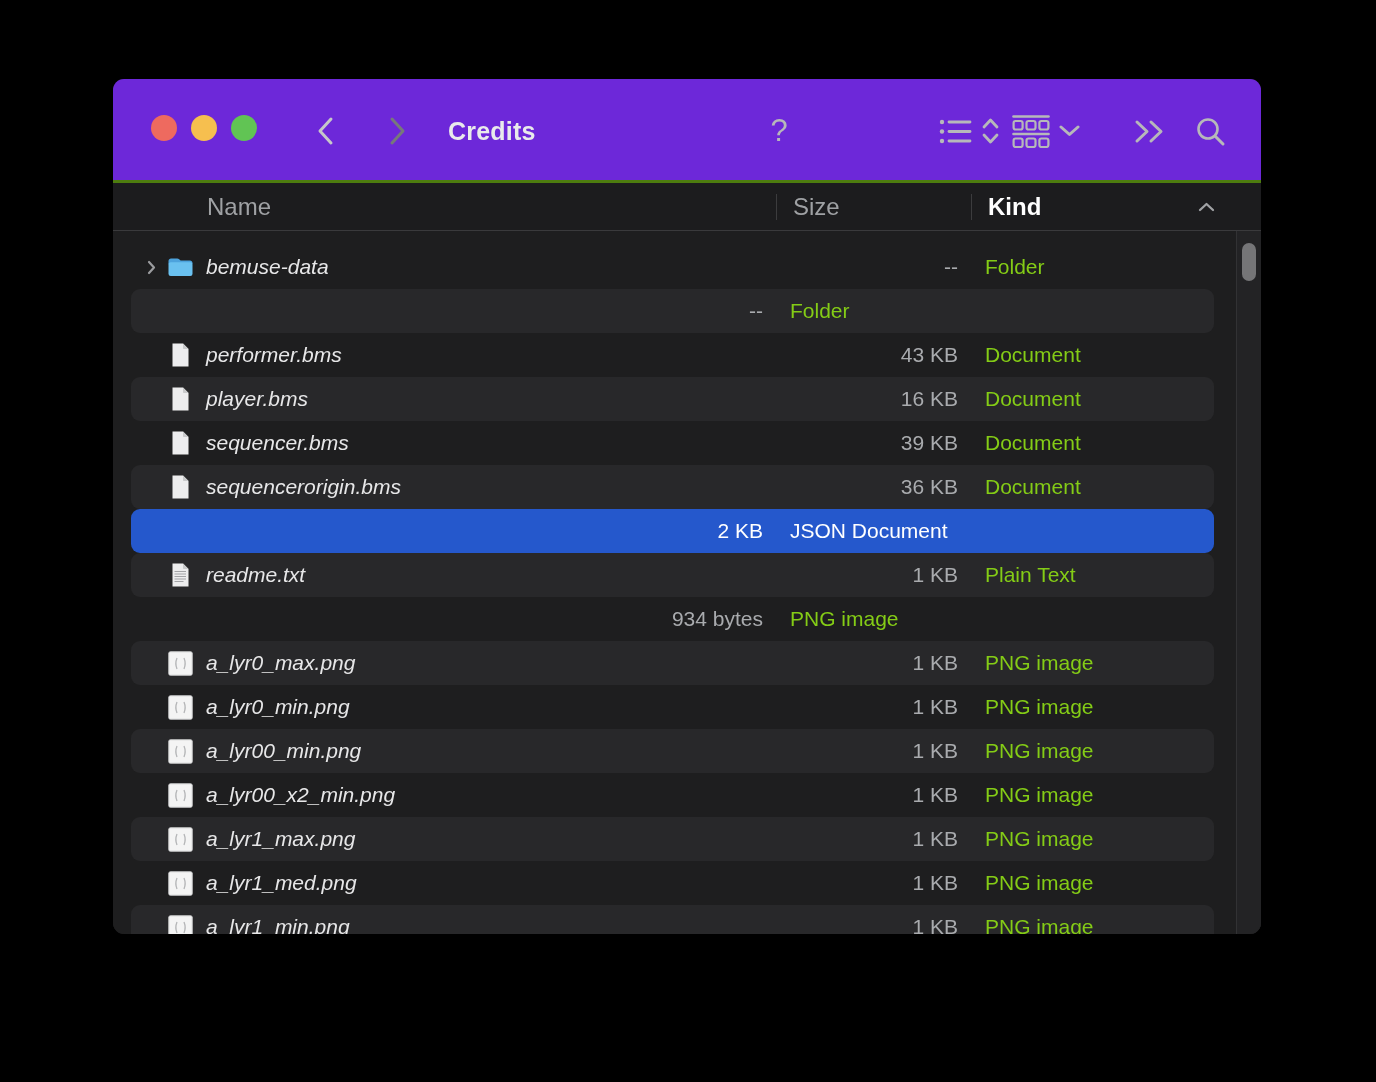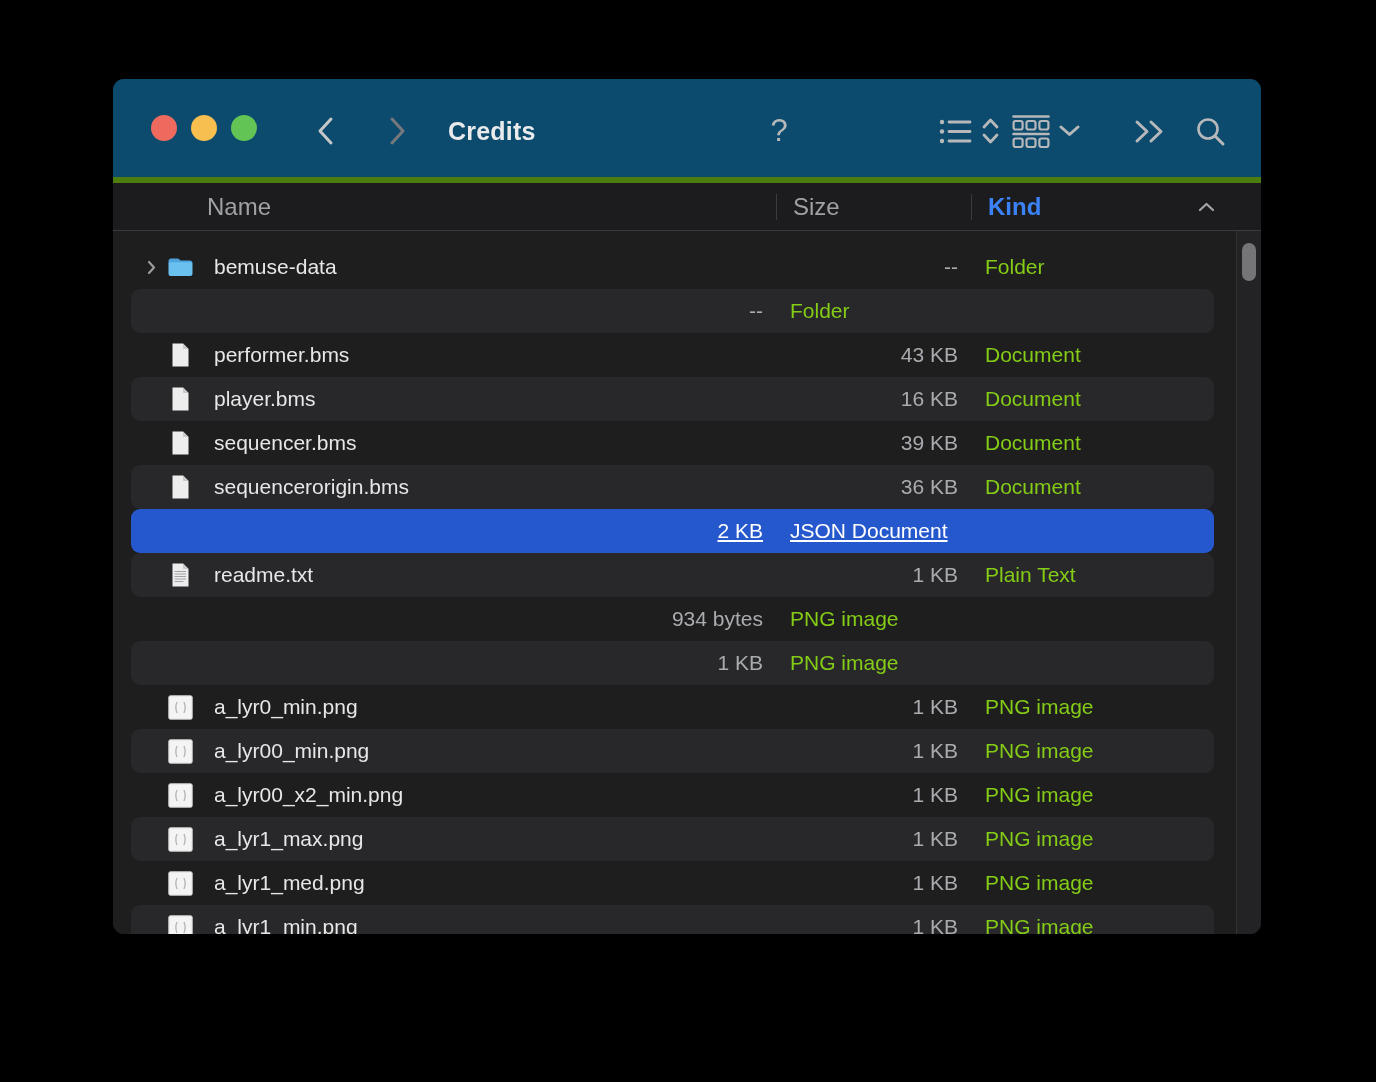--- a/index.html
+++ b/index.html
@@ -4,56 +4,56 @@
 <style>
   * { margin:0; padding:0; box-sizing:border-box; }
   html,body { width:1376px; height:1082px; background:#000; overflow:hidden;
     font-family:"Liberation Sans","DejaVu Sans",sans-serif; }
 
   .window { position:absolute; left:113px; top:79px; width:1148px; height:855px;
     background:#1e1e1f; border-radius:11px; overflow:hidden;
     box-shadow:0 30px 70px rgba(0,0,0,.65); }
 
   
-  .toolbar { position:relative; height:104px; background:#0c4a6e;
-    border-bottom:6px solid #4d7c0f; }
+  .toolbar { position:relative; height:104px; background:#6d28d9;
+    border-bottom:3px solid #4d7c0f; }
   .traffic { position:absolute; top:36px; left:38px; display:flex; gap:14px; }
   .light { width:26px; height:26px; border-radius:50%; }
   .nav-btn { position:absolute; top:34px; width:40px; height:36px;
     display:flex; align-items:center; justify-content:center; }
   .win-title { position:absolute; left:335px; top:0; height:104px; line-height:104px;
     font-size:25px; font-weight:700; color:#e9eaeb; letter-spacing:.2px; }
   .tool-btn { position:absolute; top:30px; height:44px; display:flex;
     align-items:center; justify-content:center; gap:9px; color:#b7b8ba; }
   .help-glyph { font-size:31px; font-weight:400; color:#b7b8ba; }
 
   
   .colheader { position:relative; height:48px; background:#1c1c1e;
     border-bottom:1px solid #3a3a3c; font-size:24px; color:#9fa1a4; }
   .colheader .hname { position:absolute; left:94px; top:0; line-height:47px; }
   .colheader .hsize { position:absolute; left:680px; top:0; line-height:47px; }
   .colheader .hkind { position:absolute; left:875px; top:0; line-height:47px;
-    font-weight:700; color:#3b82f6; }
+    font-weight:700; color:#ffffff; }
   .vsep { position:absolute; top:11px; width:1px; height:26px; background:#3c3c3e; }
   .sort-ind { position:absolute; left:1085px; top:19px; }
 
   
   .list { position:relative; height:703px; background:#1e1e1f; }
   .rows { position:absolute; left:18px; top:14px; }
   .row { width:1083px; height:44px; border-radius:9px;
     display:grid; grid-template-columns:645px 195px 1fr; align-items:center;
     font-size:21px; color:#e7e7e8; }
   .row.alt { background:#28282a; }
   .row.selected { background:#2558cc; }
-  .row.selected .size, .row.selected .kind { color:#fff;text-decoration:underline; }
+  .row.selected .size, .row.selected .kind { color:#fff; }
   .cell-name { display:flex; align-items:center; padding-left:8px; overflow:hidden; white-space:nowrap; }
   .disc { width:24px; display:flex; align-items:center; justify-content:center; flex:0 0 auto; }
   .ficon { width:27px; height:27px; margin-left:4px; display:flex;
     align-items:center; justify-content:center; flex:0 0 auto; }
-  .fname { margin-left:20px; }
+  .fname { margin-left:12px;font-style:italic; }
   .size { text-align:right; padding-right:13px; color:#a9abae; white-space:nowrap; }
   .kind { padding-left:14px; color:#84cc16; white-space:nowrap; }
 
   
   .scroll-track { position:absolute; right:0; top:0; width:25px; height:703px;
     background:#232325; border-left:1px solid #323234; }
   .scroll-thumb { position:absolute; left:5px; top:12px; width:14px; height:38px;
     border-radius:7px; background:#757577; }
 </style>
 </head>
@@ -253,20 +253,33 @@
       <span class="fname">readme.txt</span>
     </div>
     <div class="size">1 KB</div>
     <div class="kind">Plain Text</div>
   </div>
         <div class="row">
     <div class="size">934 bytes</div>
     <div class="kind">PNG image</div>
   </div>
         <div class="row alt">
+    <div class="cell-name">
+      <span class="disc"></span>
+      <span class="ficon">
+              <svg width="25" height="25" viewBox="0 0 25 25">
+                <rect x="0.8" y="0.8" width="23.4" height="23.4" rx="1.5" fill="#f4f4f4" stroke="#cfd0d1" stroke-width="1"></rect>
+                <g fill="none" stroke="#b4b5b7" stroke-width="1.3">
+                  <path d="M9 7 q-2.3 5.5 0 11"></path>
+                  <path d="M16 7 q2.3 5.5 0 11"></path>
+                </g>
+              </svg>
+            </span>
+      <span class="fname">a_lyr0_max.png</span>
+    </div>
     <div class="size">1 KB</div>
     <div class="kind">PNG image</div>
   </div>
         <div class="row">
     <div class="cell-name">
       <span class="disc"></span>
       <span class="ficon">
               <svg width="25" height="25" viewBox="0 0 25 25">
                 <rect x="0.8" y="0.8" width="23.4" height="23.4" rx="1.5" fill="#f4f4f4" stroke="#cfd0d1" stroke-width="1"></rect>
                 <g fill="none" stroke="#b4b5b7" stroke-width="1.3">

